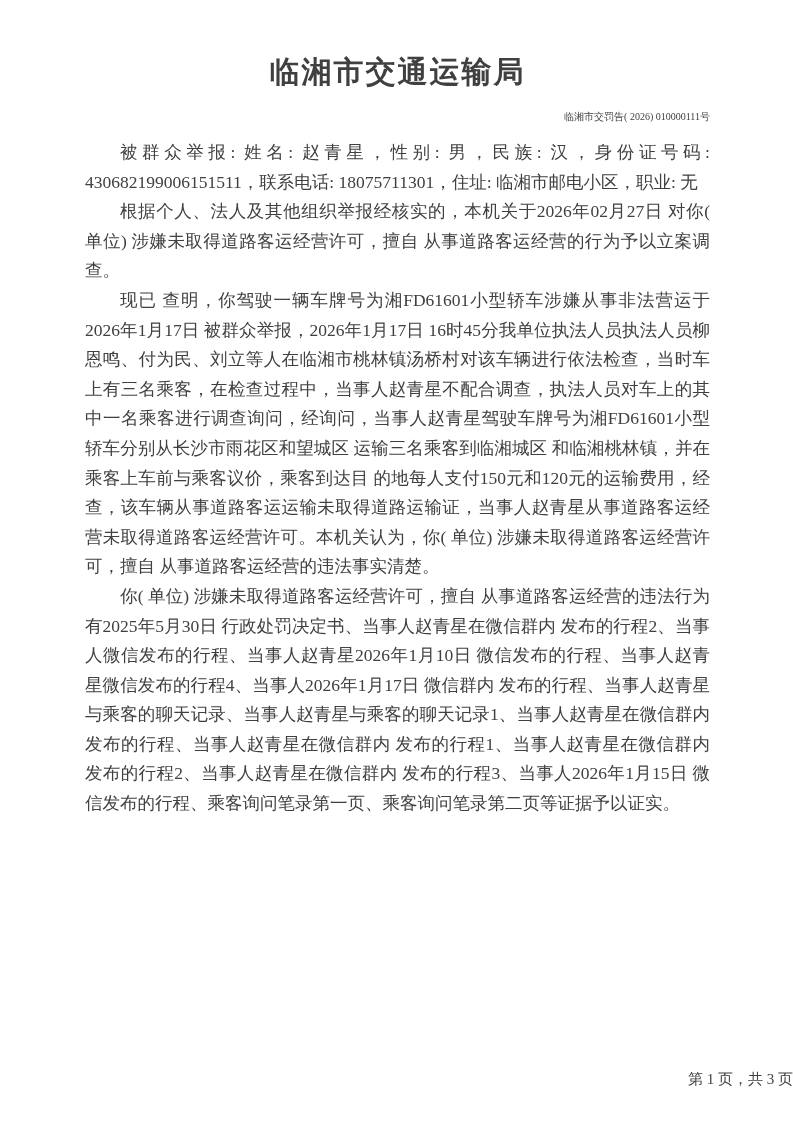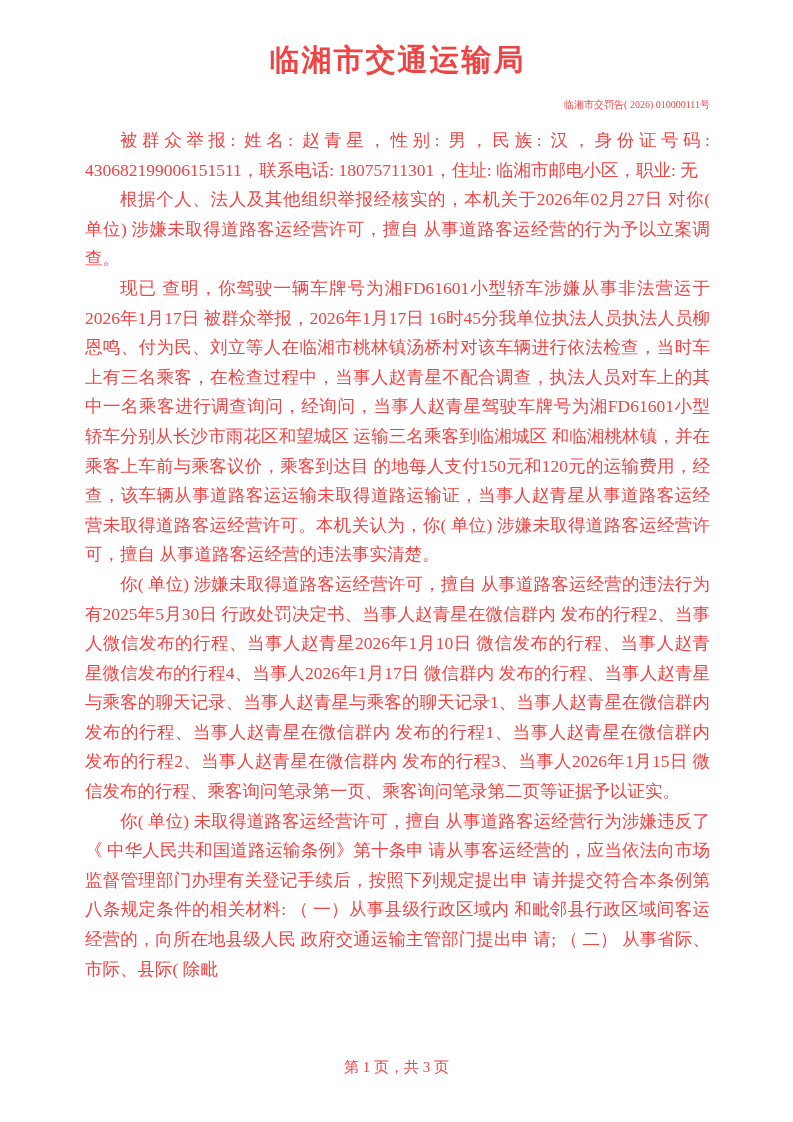--- a/index.html
+++ b/index.html
@@ -4,23 +4,23 @@
 <style>
   html, body {
     margin: 0;
     padding: 0;
     background: #ffffff;
   }
   .page {
     position: relative;
     width: 793px;
     height: 1105px;
-    margin: 0 auto;
+    margin: 12px auto;
     background: #ffffff;
-    color: #ef4444;
+    color: #404040;
     box-sizing: border-box;
     padding: 38px 83px 0 85px;
     overflow: hidden;
     font-family: "Liberation Serif", serif;
   }
   .title {
     text-align: center;
     font-family: "Liberation Sans", sans-serif;
     font-weight: 900;
     font-size: 30px;
@@ -47,31 +47,30 @@
   }
   .u {
     text-underline-offset: 5px;
     text-decoration-thickness: 1px;
   }
   .footer {
     position: absolute;
     left: 0;
     bottom: 28px;
     width: 100%;
-    text-align: center;
+    text-align: right;
     font-size: 15px;
   }
 </style>
 </head>
 <body>
 
 <div class="page">
   <h1 class="title">临湘市交通运输局</h1>
   <div class="doc-number">临湘市交罚告( 2026) 010000111号</div>
   <div class="doc-body">
       <p><span>被群众举报: </span><span class="u">姓名: 赵青星，性别: 男，民族: 汉，身份证号码: 430682199006151511，联系电话: 18075711301，住址: 临湘市邮电小区，职业: 无</span></p>
       <p><span>根据</span><span class="u">个人、法人及其他组织举报经核实的</span><span>，本机关于</span><span class="u">2026年02月27日 </span><span>对你( 单位) 涉嫌</span><span class="u">未取得道路客运经营许可，擅自 从事道路客运经营</span><span>的行为予以立案调查。</span></p>
       <p><span>现已 查明，你</span><span class="u">驾驶一辆车牌号为湘FD61601小型轿车涉嫌从事非法营运于2026年1月17日 被群众举报，2026年1月17日 16时45分我单位执法人员执法人员柳恩鸣、付为民、刘立等人在临湘市桃林镇汤桥村对该车辆进行依法检查，当时车上有三名乘客，在检查过程中，当事人赵青星不配合调查，执法人员对车上的其中一名乘客进行调查询问，经询问，当事人赵青星驾驶车牌号为湘FD61601小型轿车分别从长沙市雨花区和望城区 运输三名乘客到临湘城区 和临湘桃林镇，并在乘客上车前与乘客议价，乘客到达目 的地每人支付150元和120元的运输费用，经查，该车辆从事道路客运运输未取得道路运输证，当事人赵青星从事道路客运经营未取得道路客运经营许可。</span><span>本机关认为，你( 单位) 涉嫌</span><span class="u">未取得道路客运经营许可，擅自 从事道路客运经营</span><span>的违法事实清楚。</span></p>
       <p><span>你( 单位) 涉嫌</span><span class="u">未取得道路客运经营许可，擅自 从事道路客运经营</span><span>的违法行为有</span><span class="u">2025年5月30日 行政处罚决定书、当事人赵青星在微信群内 发布的行程2、当事人微信发布的行程、当事人赵青星2026年1月10日 微信发布的行程、当事人赵青星微信发布的行程4、当事人2026年1月17日 微信群内 发布的行程、当事人赵青星与乘客的聊天记录、当事人赵青星与乘客的聊天记录1、当事人赵青星在微信群内 发布的行程、当事人赵青星在微信群内 发布的行程1、当事人赵青星在微信群内 发布的行程2、当事人赵青星在微信群内 发布的行程3、当事人2026年1月15日 微信发布的行程、乘客询问笔录第一页、乘客询问笔录第二页</span><span>等证据予以证实。</span></p>
-      <p><span>你( 单位) </span><span class="u">未取得道路客运经营许可，擅自 从事道路客运经营</span><span>行为涉嫌违反了</span><span class="u">《 中华人民共和国道路运输条例》第十条申 请从事客运经营的，应当依法向市场监督管理部门办理有关登记手续后，按照下列规定提出申 请并提交符合本条例第八条规定条件的相关材料: （ 一）从事县级行政区域内 和毗邻县行政区域间客运经营的，向所在地县级人民 政府交通运输主管部门提出申 请; （ 二） 从事省际、市际、县际( 除毗</span></p>
     </div>
   <div class="footer">第 1 页，共 3 页</div>
 </div>
 
 </body></html>

